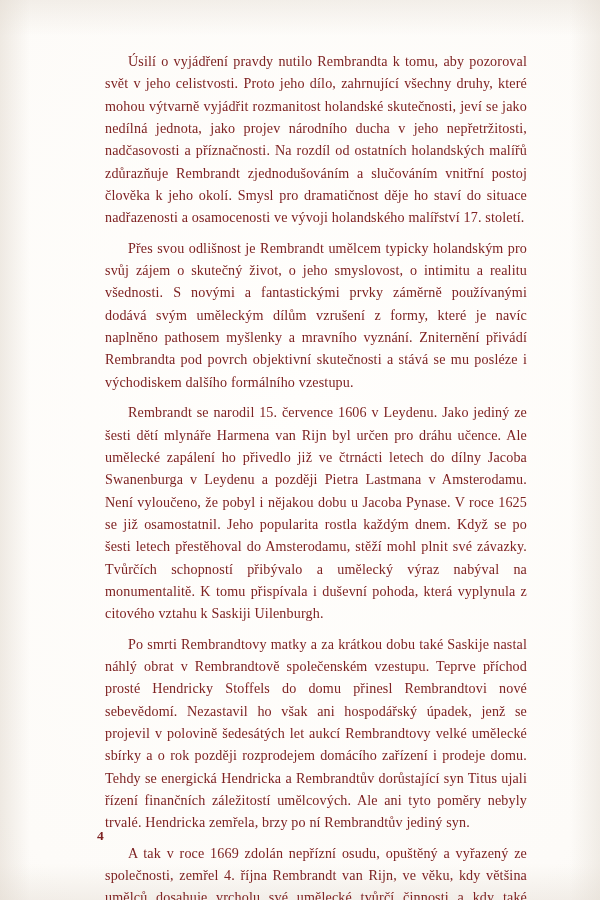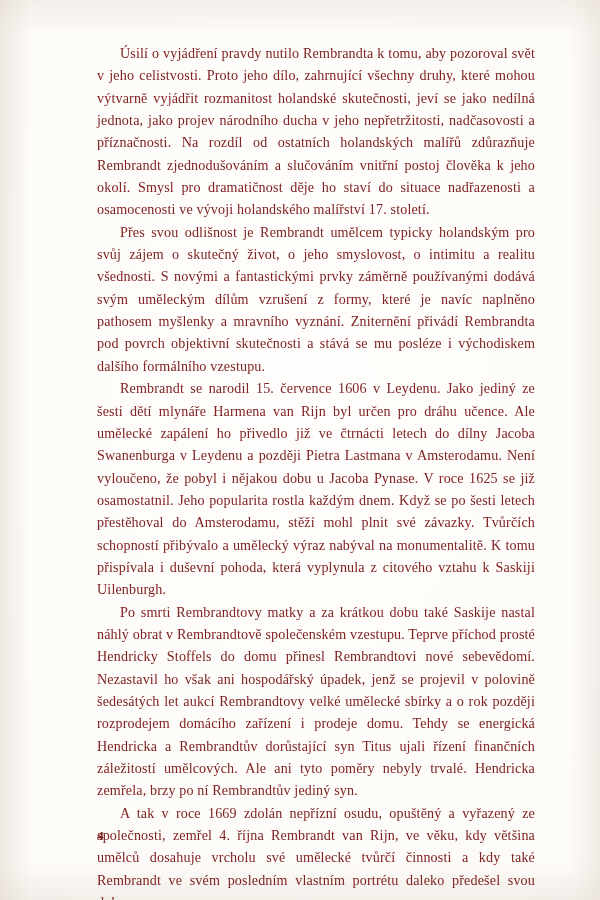--- a/index.html
+++ b/index.html
@@ -42,21 +42,21 @@
     color: #7e2222;
     font-size: 14.1px;
     line-height: 22.35px;
     text-align: justify;
     text-justify: inter-word;
     letter-spacing: 0.15px;
     -webkit-font-smoothing: antialiased;
   }
 
   .para {
-    margin: 0;
+    margin: 8px;
     text-indent: 23px;
     text-align: justify;
     text-align-last: left;
     hyphens: manual;
   }
 
   .page-number {
     position: absolute;
     left: 97px;
     top: 828px;

